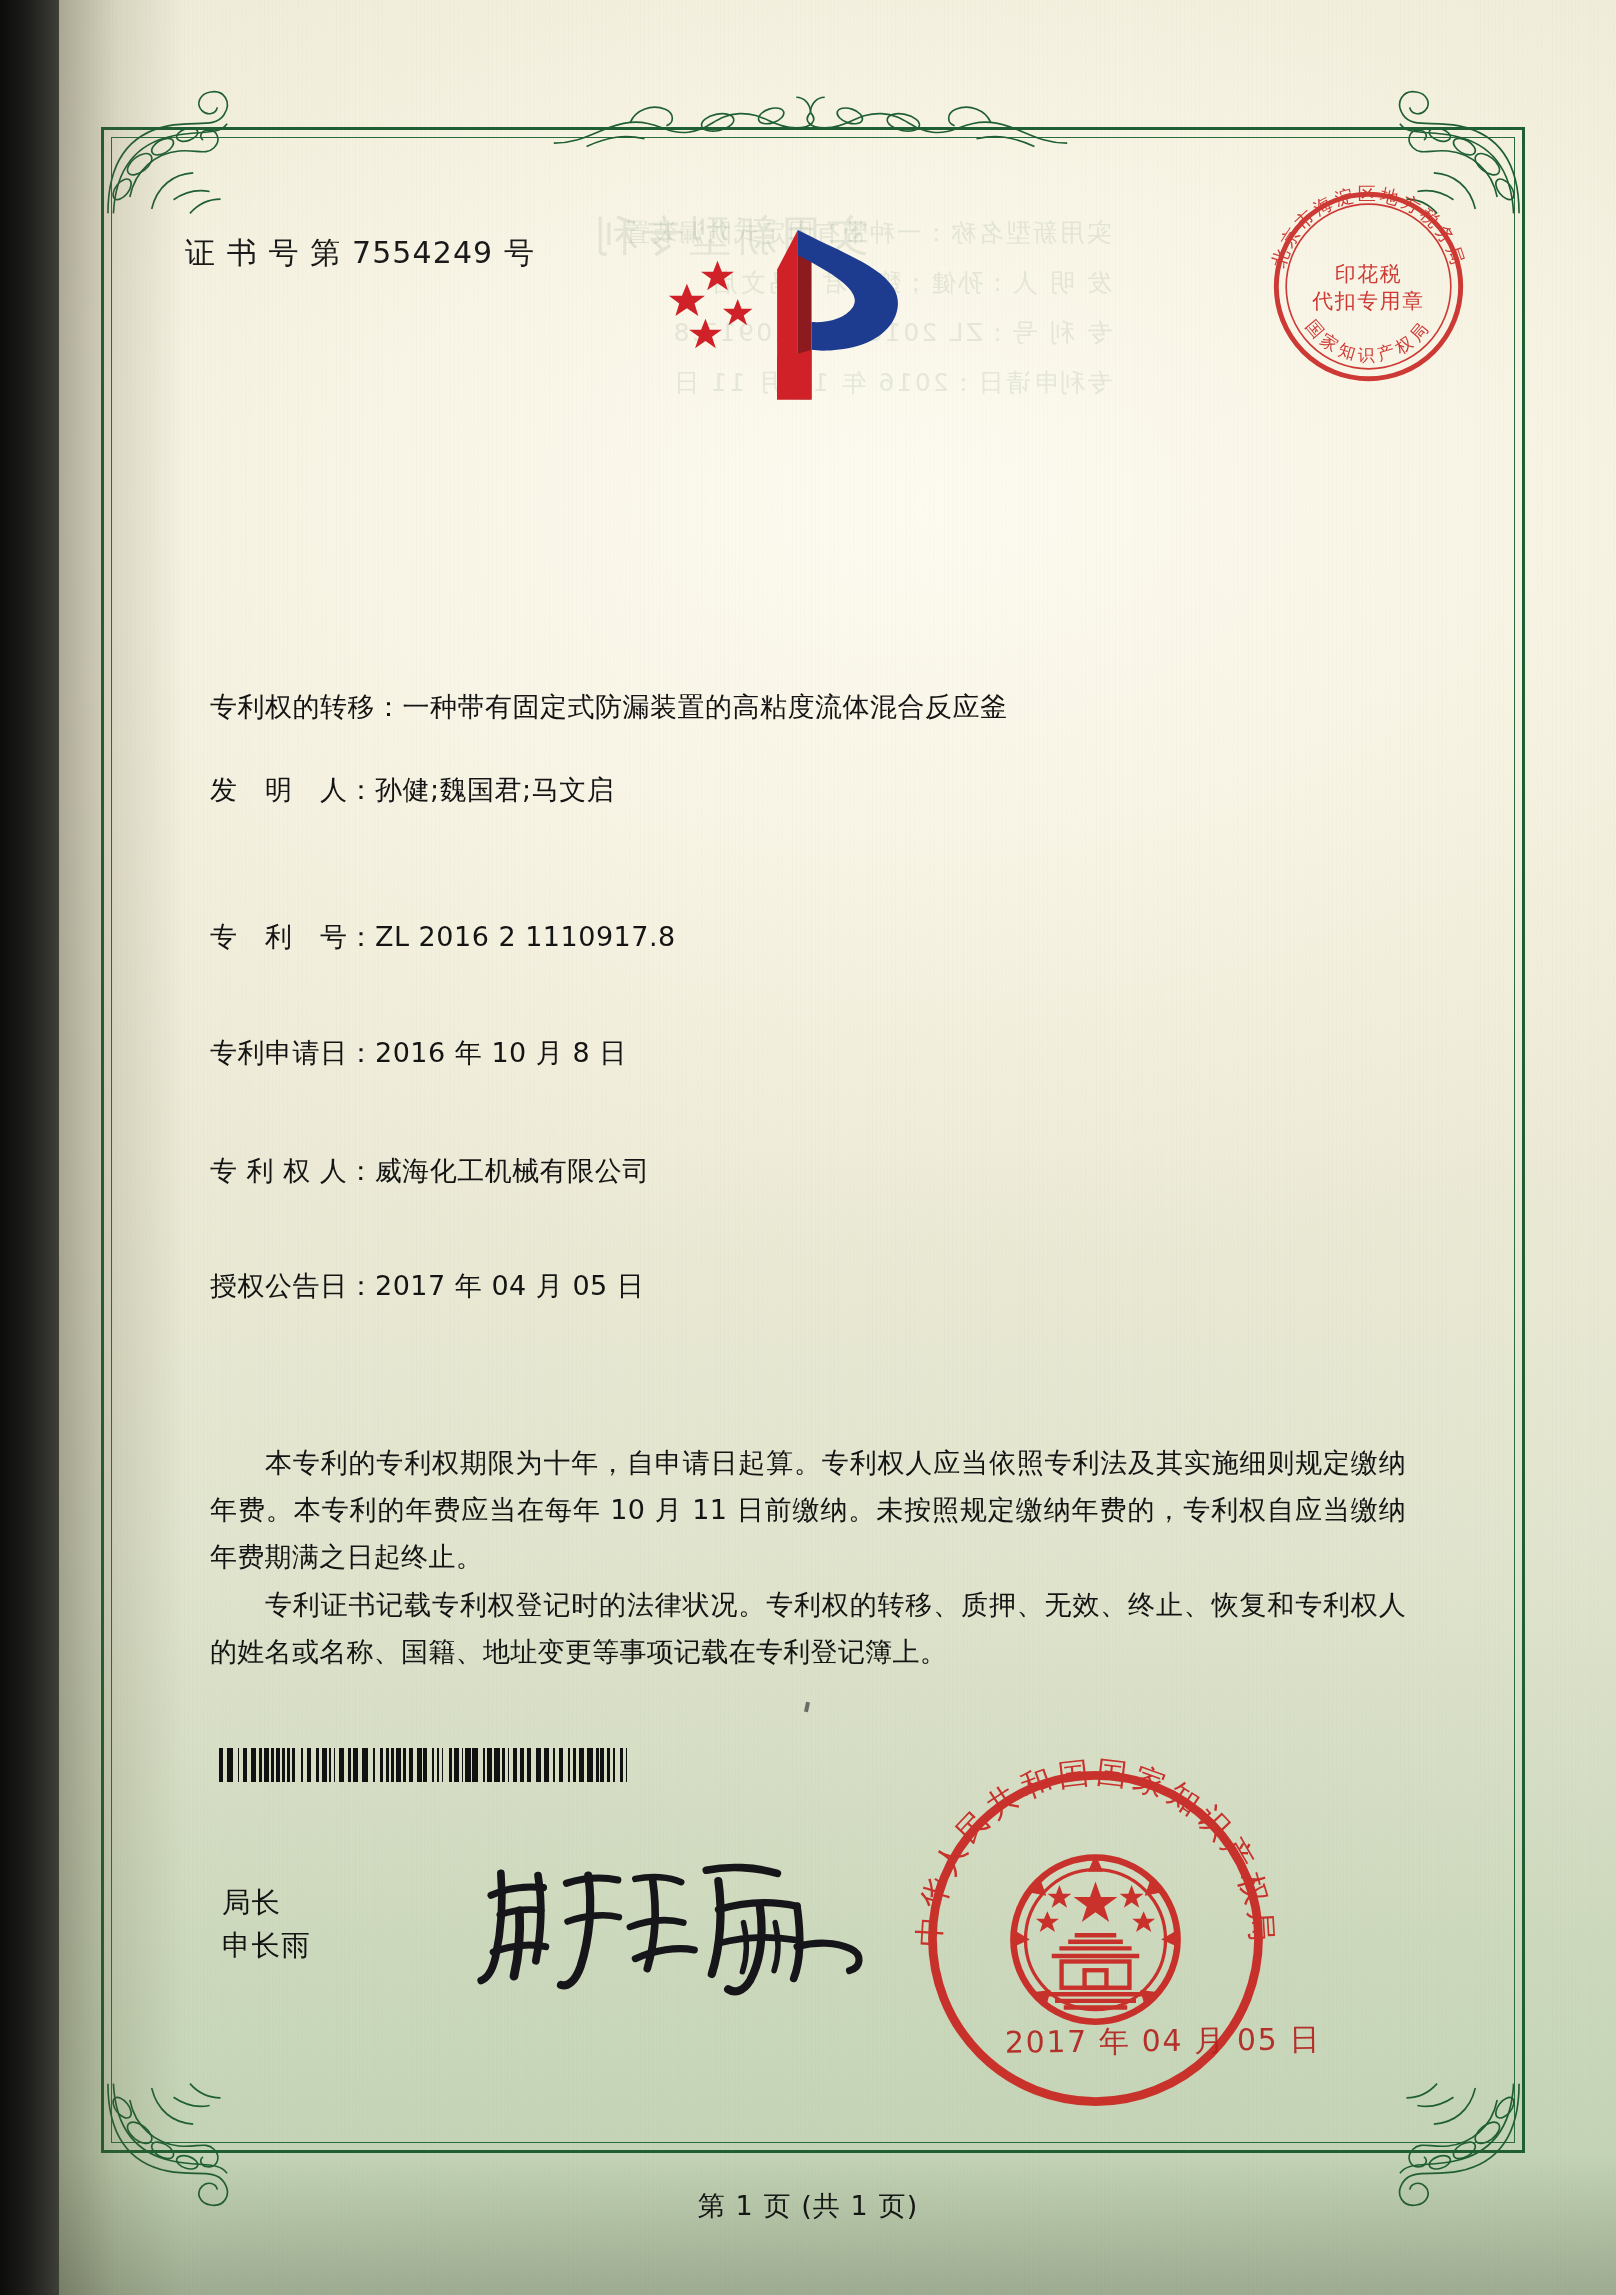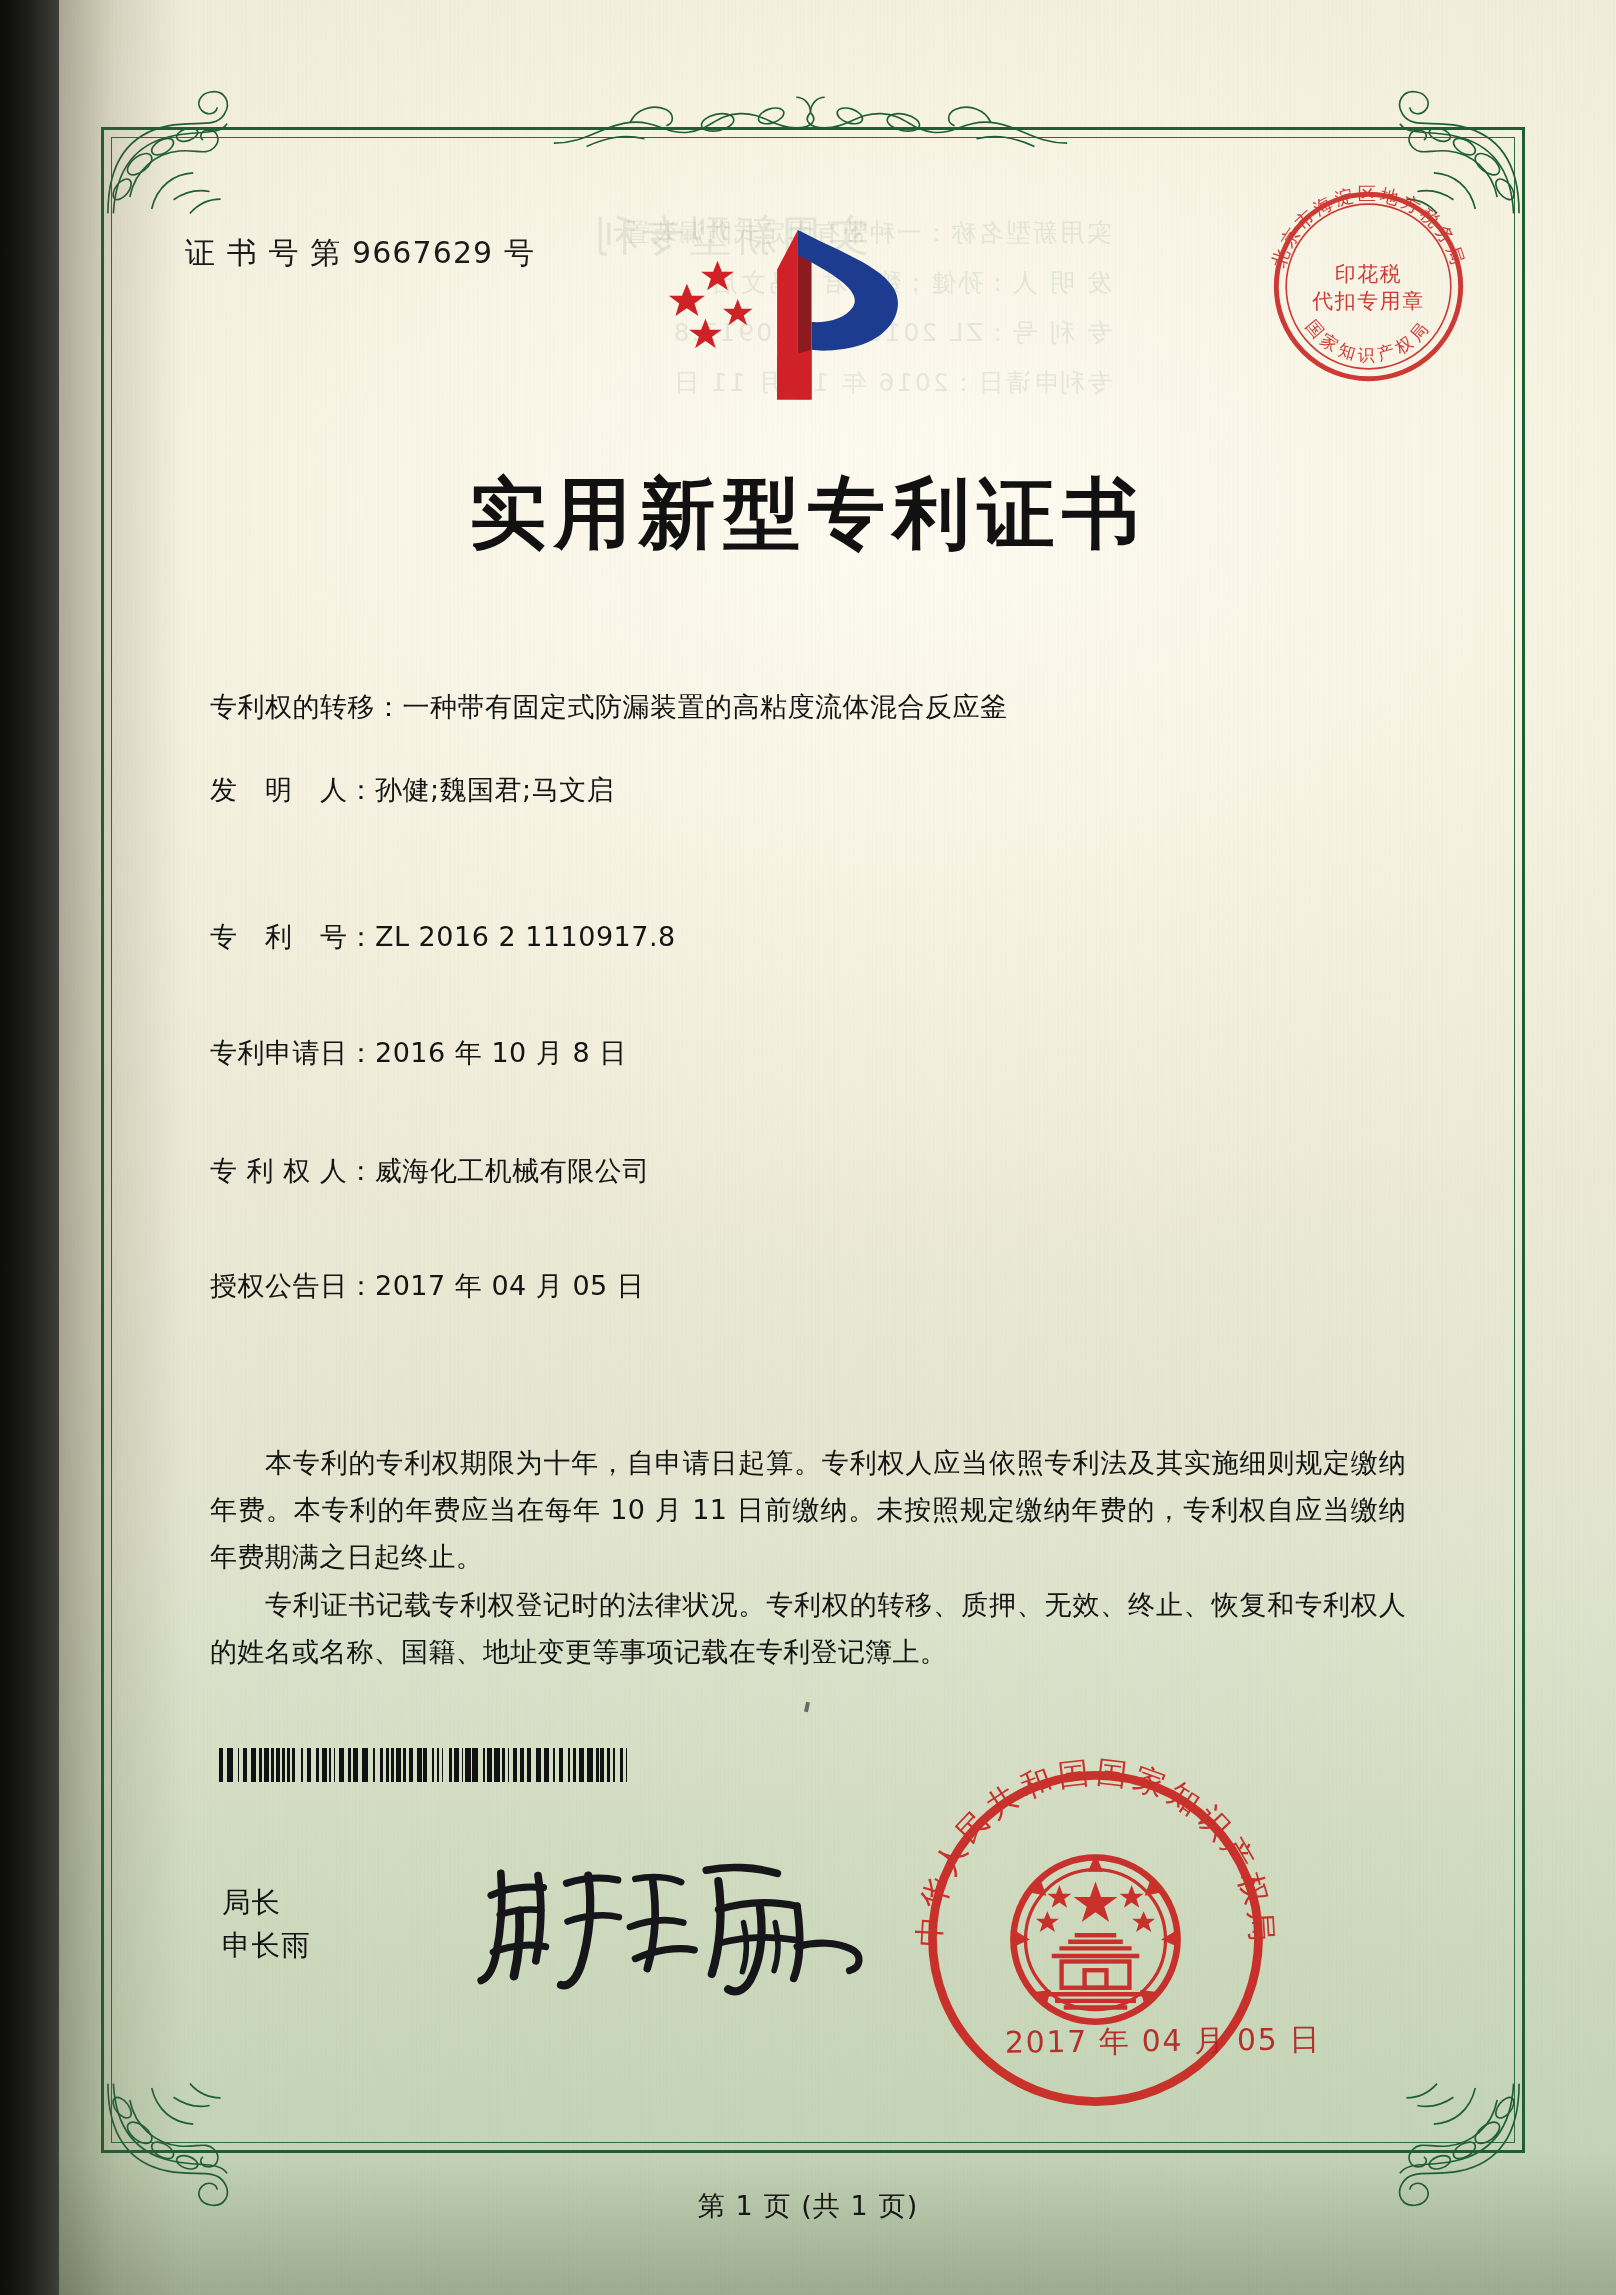--- a/index.html
+++ b/index.html
@@ -362,21 +362,21 @@
       <ellipse cx="640" cy="74" rx="30" ry="15" transform="rotate(12 640 74)"></ellipse>
       <ellipse cx="398" cy="62" rx="24" ry="13" transform="rotate(-18 398 62)"></ellipse>
       <ellipse cx="542" cy="62" rx="24" ry="13" transform="rotate(18 542 62)"></ellipse>
       <path d="M470 56 C470 40 458 28 444 28"></path>
       <path d="M470 56 C470 40 482 28 496 28"></path>
       <path d="M60 118 C100 100 130 96 166 104"></path>
       <path d="M880 118 C840 100 810 96 774 104"></path>
     </svg>
   </div>
 
-  <div id="cert-number">证 书 号 第 9667629 号</div>
+  <div id="cert-number">证 书 号 第 7554249 号</div>
 
   <div id="emblem">
     <svg viewBox="0 0 470 345">
       <g fill="#cf2127">
         <polygon points="40,118 49,140 73,140 54,154 61,177 40,163 19,177 26,154 7,140 31,140"></polygon>
         <polygon points="96,76 104,96 126,96 108,109 115,130 96,117 77,130 84,109 66,96 88,96"></polygon>
         <polygon points="74,182 82,202 104,202 86,215 93,236 74,223 55,236 62,215 44,202 66,202"></polygon>
         <polygon points="133,146 140,164 160,164 144,176 150,194 133,182 116,194 122,176 106,164 126,164"></polygon>
       </g>
       <path d="M205 330 L205 92 L243 20 L243 330 Z" fill="#cf2127"></path>
@@ -400,21 +400,20 @@
         </text>
         <text font-size="31" fill="#c8201c" font-family="'DejaVu Sans',sans-serif" letter-spacing="8">
           <textPath href="#taxArcBot" startOffset="50%" text-anchor="middle">国家知识产权局</textPath>
         </text>
         <text x="205" y="195" font-size="38" fill="#c8201c" text-anchor="middle" font-family="'DejaVu Sans',sans-serif" letter-spacing="3">印花税</text>
         <text x="205" y="245" font-size="38" fill="#c8201c" text-anchor="middle" font-family="'DejaVu Sans',sans-serif" letter-spacing="3">代扣专用章</text>
       </g>
     </svg>
   </div>
 
-  <div id="doc-title">实用新型专利证书</div>
 
   <div class="field" id="f0">
     <span class="lbl">专利权的转移：</span><span class="val">一种带有固定式防漏装置的高粘度流体混合反应釜</span>
   </div>
   <div class="field" id="f1">
     <span class="lbl">发　明　人：</span><span class="val">孙健;魏国君;马文启</span>
   </div>
   <div class="field" id="f2">
     <span class="lbl">专　利　号：</span><span class="val">ZL 2016 2 1110917.8</span>
   </div>

